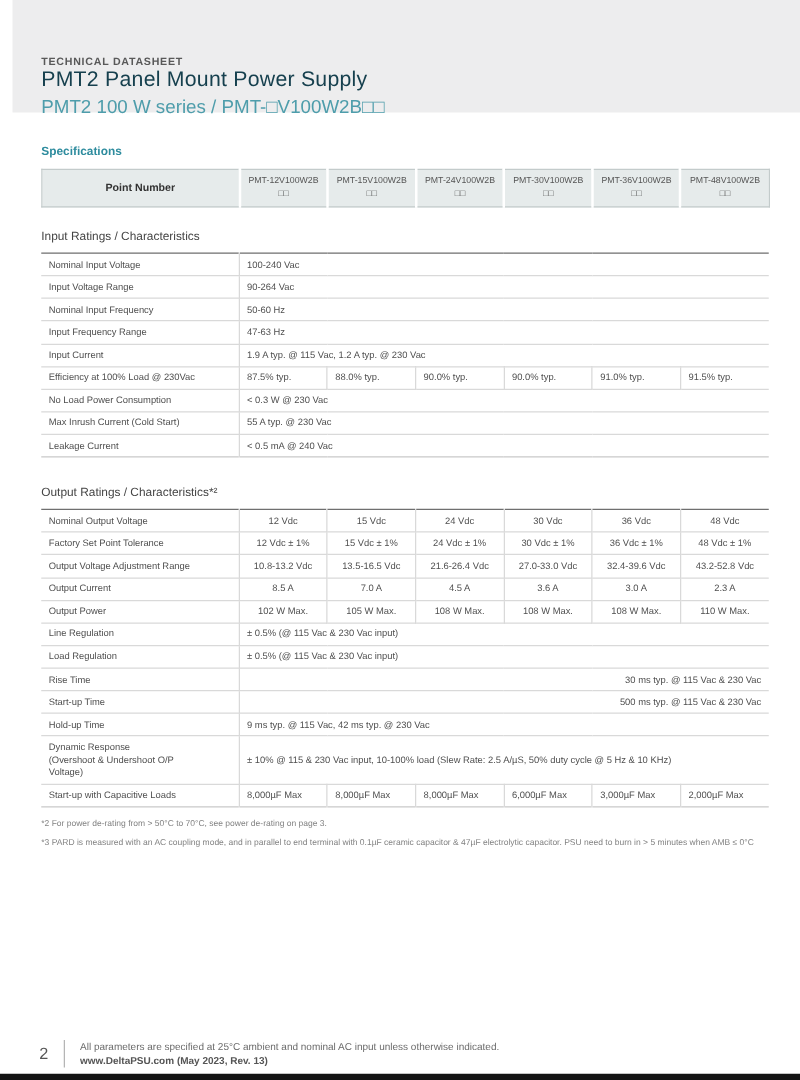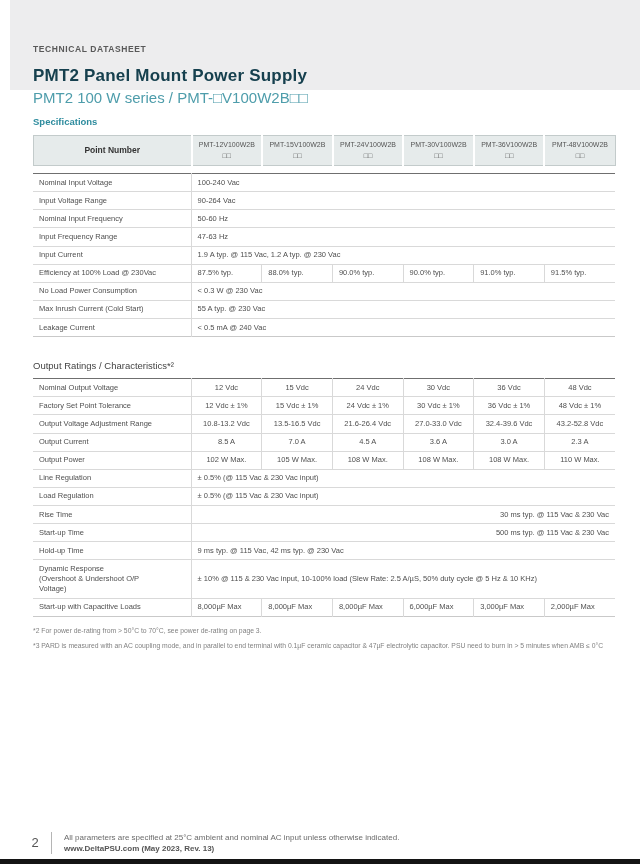--- a/index.html
+++ b/index.html
@@ -20,23 +20,22 @@
     padding: 12px 0 0 23px;
   }
   .eyebrow {
     font-size: 8.5px;
     font-weight: bold;
     letter-spacing: 0.6px;
     color: #595959;
     margin-top: 32px;
   }
   .doc-title {
-    margin-top: 12px;
     font-size: 17px;
-    font-weight: bold;
+    font-weight: normal;
     color: #16404e;
     letter-spacing: 0.2px;
   }
   .doc-subtitle {
     margin-top: 3px;
     font-size: 15px;
     color: #4e9dab;
   }
 
   
@@ -160,20 +159,21 @@
           <td>PMT-30V100W2B
 □□</td>
           <td>PMT-36V100W2B
 □□</td>
           <td>PMT-48V100W2B
 □□</td>
         </tr>
       </tbody>
   </table>
 
+  <div class="section-heading" style="margin-top:18px">Input Ratings / Characteristics</div>
 
   <table class="spec-table">
     <colgroup>
         <col class="c-label">
         <col class="c-val">
         <col class="c-val">
         <col class="c-val">
         <col class="c-val">
         <col class="c-val">
         <col class="c-val">

